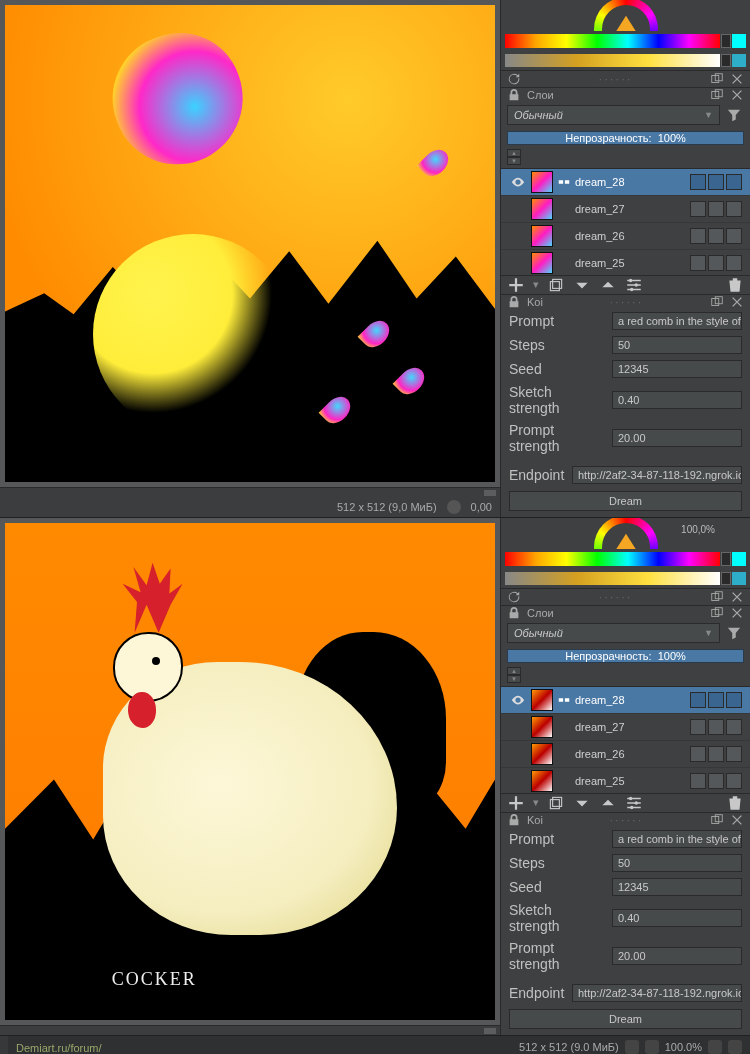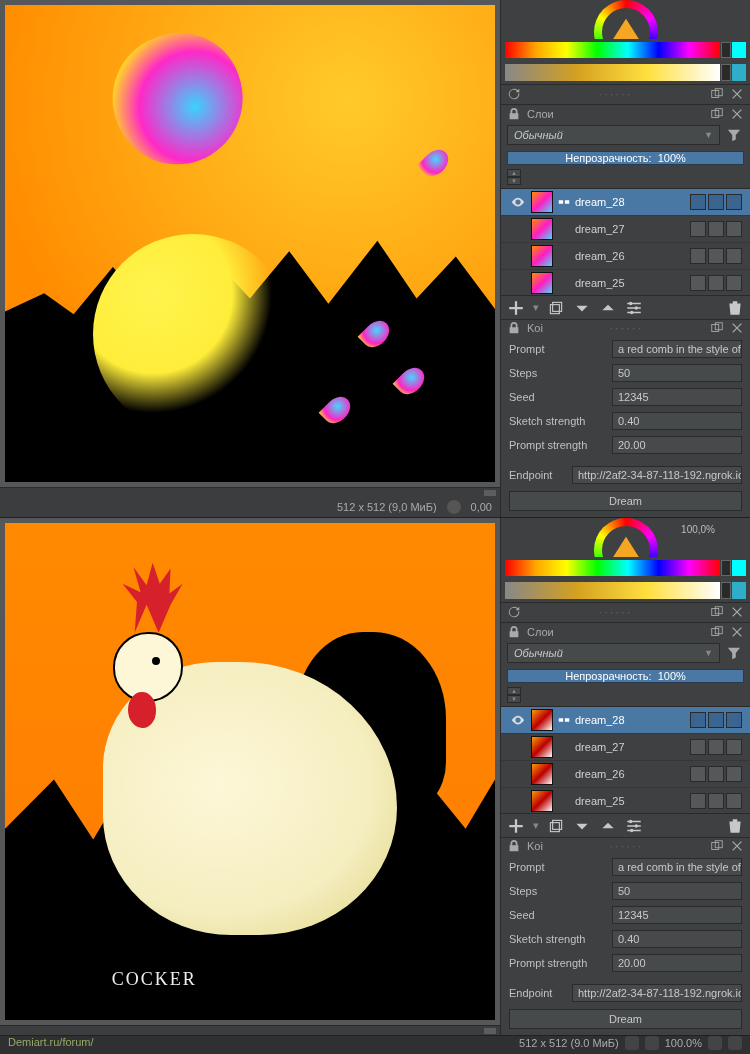--- a/index.html
+++ b/index.html
@@ -52,26 +52,26 @@
   .thumb.cocker{ background:linear-gradient(135deg,#f90,#b00,#fff);}
   .layer-name{ flex:1; font-size:11px; color:inherit; white-space:nowrap; overflow:hidden; text-overflow:ellipsis;}
   .layer-icons{ display:flex; gap:2px;}
   .mini{ width:16px; height:16px; background:#55585a; border:1px solid #2a2a2a;}
   .mini.sel{ background:#3a6590;}
   .layer-toolbar{ height:24px; display:flex; align-items:center; gap:8px; padding:0 6px; background:#3e4041;}
   .tb-ico{ width:18px; height:18px; display:flex; align-items:center; justify-content:center; fill:#c8c8c8; cursor:pointer;}
 
   .koi{ display:flex; flex-direction:column; }
   .form-row{ display:flex; align-items:center; padding:3px 8px; gap:8px;}
-  .form-label{ width:95px; font-size:11px; color:#c0c0c0; }
+  .form-label{ width:95px; font-size:14px; color:#c0c0c0; }
   .form-input{ flex:1; height:18px; background:#474a4b; border:1px solid #2a2a2a; color:#c8c8c8; padding:0 5px; font-size:11px; display:flex; align-items:center; overflow:hidden; white-space:nowrap;}
   .dream-btn{ margin:4px 8px 6px; height:20px; background:#474a4b; border:1px solid #2a2a2a; display:flex; align-items:center; justify-content:center; color:#c8c8c8; cursor:pointer; font-size:11px;}
 
   
-  .footer{ height:18px; background:#2f3031; display:flex; align-items:flex-start; padding:0 8px; color:#97a86a; font-size:11px; gap:14px;}
+  .footer{ height:18px; background:#2f3031; display:flex; align-items:flex-end; padding:0 8px; color:#97a86a; font-size:11px; gap:14px;margin-left:8px;}
   .footer .right{ margin-left:auto; display:flex; gap:6px; align-items:center; color:#aaa;}
   .footer .icosm{ width:14px; height:14px; background:#444; border-radius:3px;}
 
   
   .fractal-bg{ background:radial-gradient(circle at 70% 20%, #ffcb2a, #ff8c00 70%);}
   .fractal-black{ position:absolute; left:0; right:0; bottom:0; height:55%; background:#000; clip-path: polygon(0 35%, 8% 28%, 14% 36%, 22% 18%, 30% 34%, 40% 10%, 50% 30%, 58% 12%, 66% 32%, 76% 8%, 84% 30%, 92% 14%, 100% 34%, 100% 100%, 0 100%);}
   .fract-swirl{ position:absolute; left:18%; bottom:10%; width:200px; height:200px; border-radius:50%; background:radial-gradient(circle at 30% 30%, #fff34d, #ffed3a 40%, transparent 60%); filter:blur(0.4px);}
   .fract-plume{ position:absolute; left:22%; top:6%; width:130px; height:130px; background:radial-gradient(circle at 60% 60%, #3ad2ff, #ff28c8 50%, #ffd22a 75%, transparent 80%); border-radius:50% 48% 52% 50%; transform:rotate(-20deg);}
   .drop{ position:absolute; width:22px; height:30px; background:radial-gradient(circle at 40% 40%, #42d8ff, #ff25c4 60%, #ffd22a 90%); border-radius:50% 50% 50% 0; transform:rotate(45deg);}
   .d1{ right:22%; bottom:28%;} .d2{ right:15%; bottom:18%;} .d3{ right:30%; bottom:12%;} .d4{ right:10%; top:30%;}

